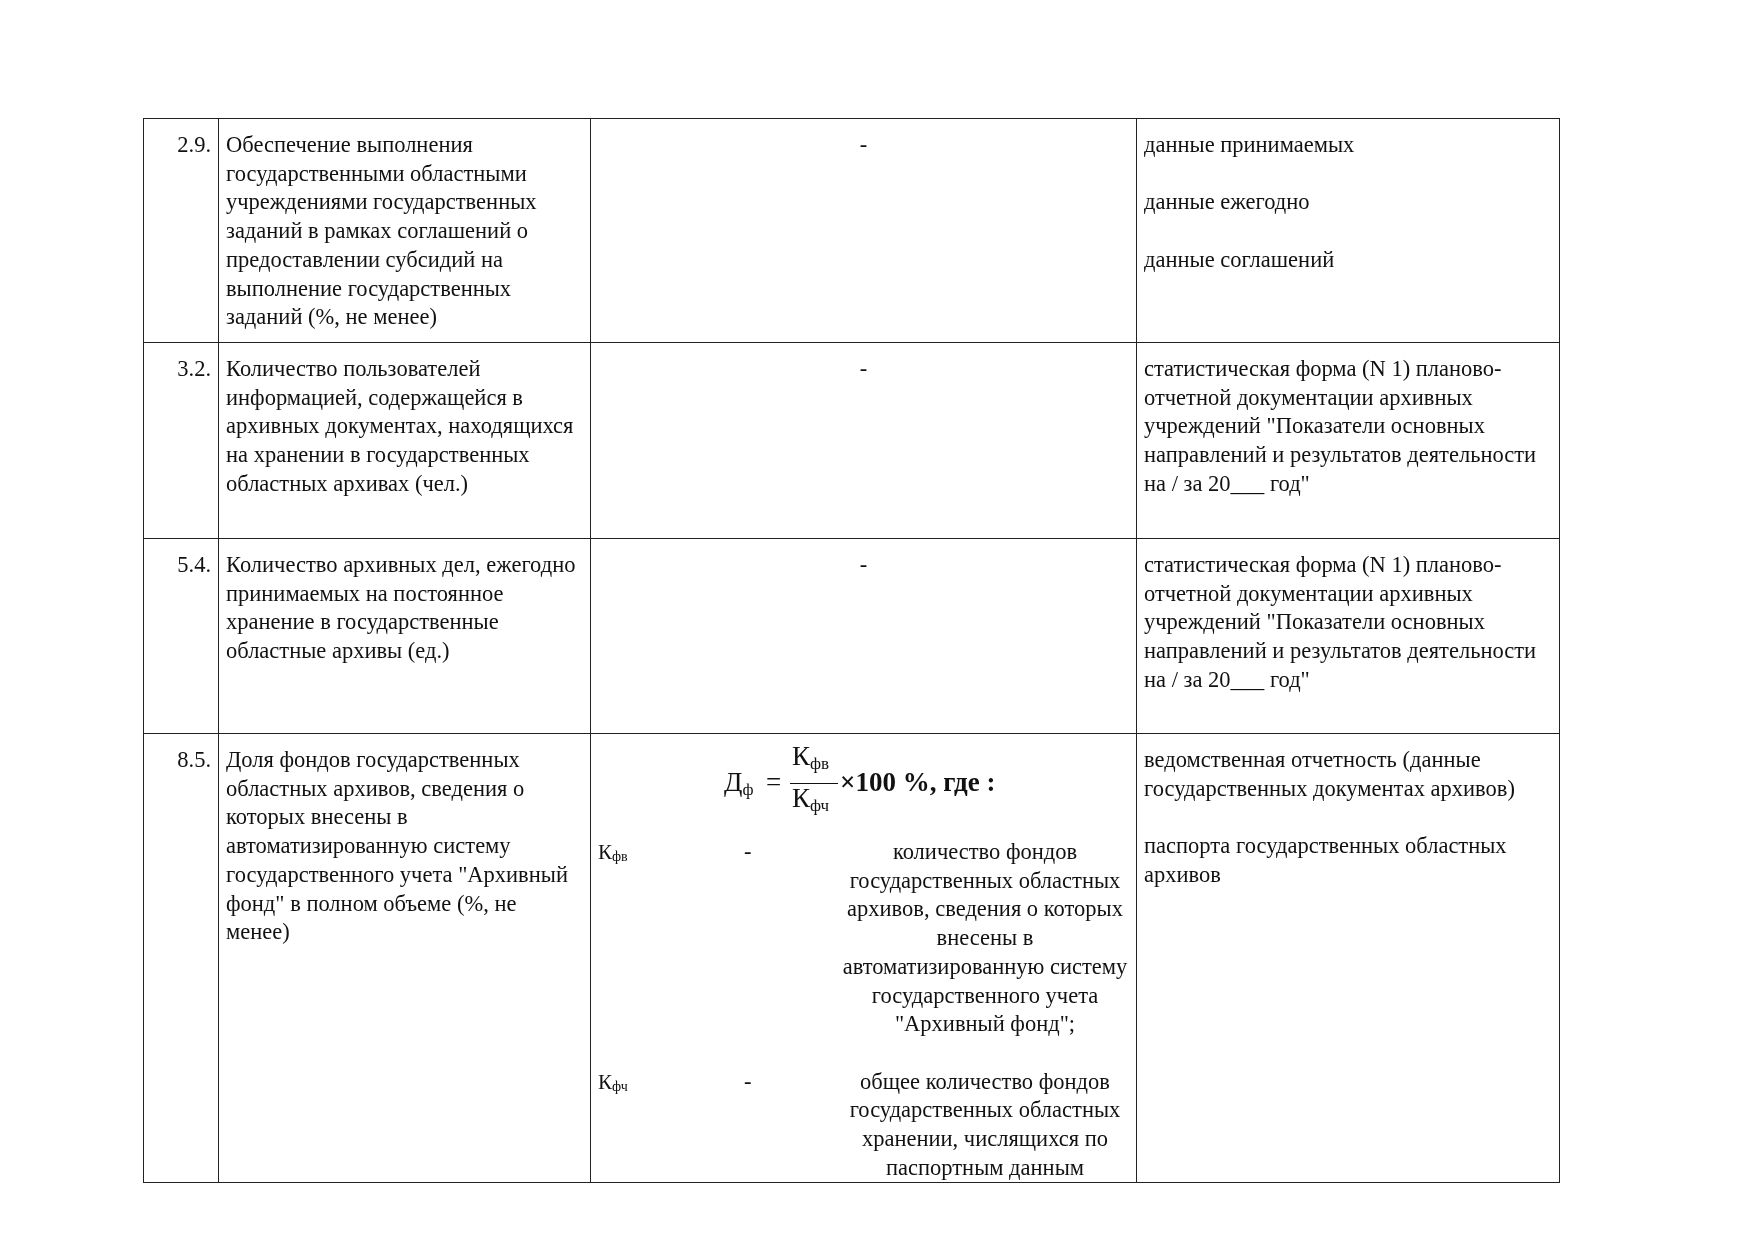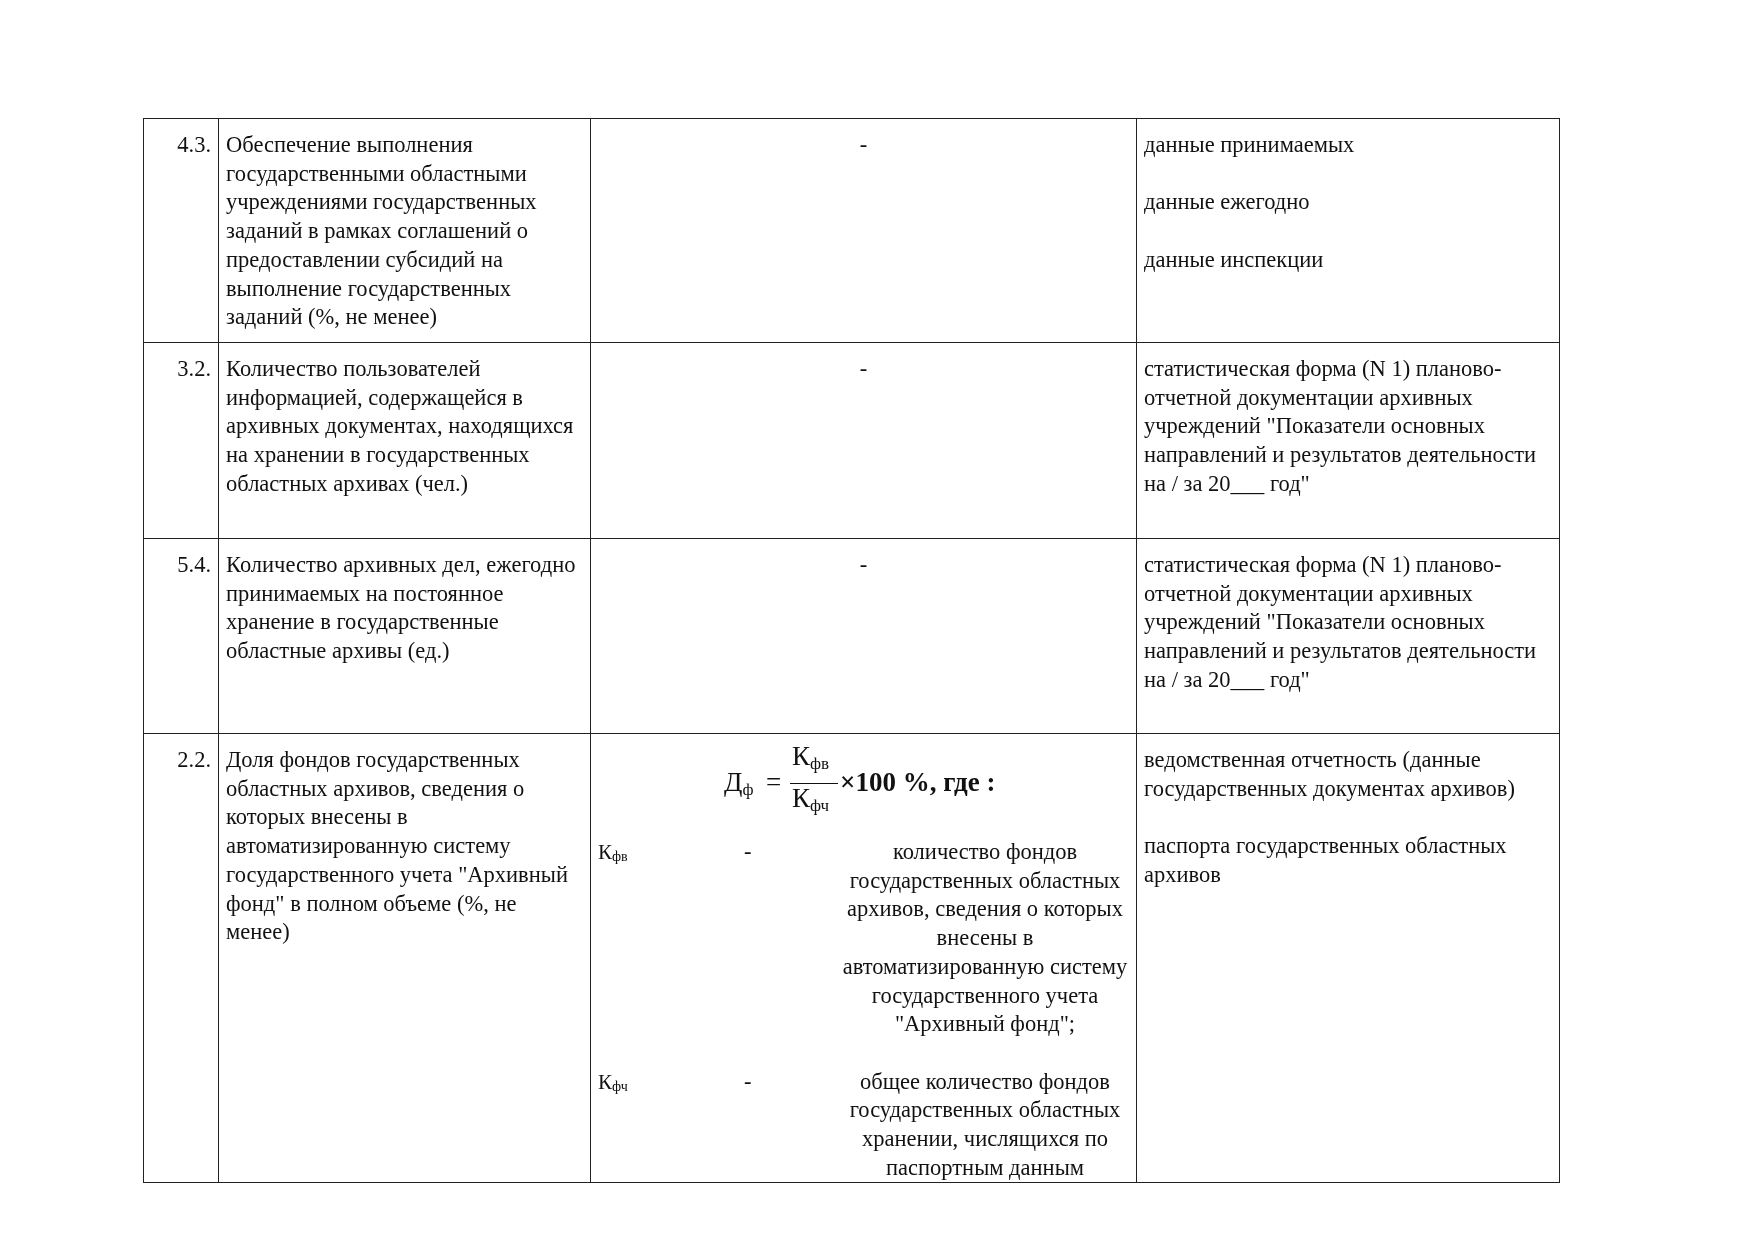--- a/index.html
+++ b/index.html
@@ -48,29 +48,29 @@
   <table class="doc">
     <colgroup>
       <col class="c-num">
         <col class="c-name">
         <col class="c-formula">
         <col class="c-src">
     </colgroup>
     <tbody>
 
       <tr class="r1">
-        <td class="num">4.3.</td>
+        <td class="num">2.9.</td>
         <td>Обеспечение выполнения государственными областными учреждениями государственных заданий в рамках соглашений о предоставлении субсидий на выполнение государственных заданий (%, не менее)</td>
         <td class="mid">-</td>
         <td>
           <span class="para">данные принимаемых</span>
           <span class="para gap"></span>
           <span class="para">данные ежегодно</span>
           <span class="para gap"></span>
-          <span class="para">данные инспекции</span>
+          <span class="para">данные соглашений</span>
         </td>
       </tr>
 
       <tr class="r2">
         <td class="num">3.2.</td>
         <td>Количество пользователей информацией, содержащейся в архивных документах, находящихся на хранении в государственных областных архивах (чел.)</td>
         <td class="mid">-</td>
         <td>
           <span class="para">статистическая форма (N 1) планово-отчетной документации архивных учреждений "Показатели основных направлений и результатов деятельности</span>
           <span class="para">на / за 20___ год"</span>
@@ -81,21 +81,21 @@
         <td class="num">5.4.</td>
         <td>Количество архивных дел, ежегодно принимаемых на постоянное хранение в государственные областные архивы (ед.)</td>
         <td class="mid">-</td>
         <td>
           <span class="para">статистическая форма (N 1) планово-отчетной документации архивных учреждений "Показатели основных направлений и результатов деятельности</span>
           <span class="para">на / за 20___ год"</span>
         </td>
       </tr>
 
       <tr class="r4">
-        <td class="num">2.2.</td>
+        <td class="num">8.5.</td>
         <td>Доля фондов государственных областных архивов, сведения о которых внесены в автоматизированную систему государственного учета "Архивный фонд" в полном объеме (%, не менее)</td>
         <td>
           <div class="formula">
             <div class="f-line">
               <span class="f-D"><span>Д</span><sub>ф</sub></span>
               <span class="f-eq">=</span>
               <span class="f-num f-frac"><span>К</span><sub>фв</sub></span>
               <span class="f-bar"></span>
               <span class="f-den f-frac"><span>К</span><sub>фч</sub></span>
               <span class="f-tail">×100 %, где :</span>

